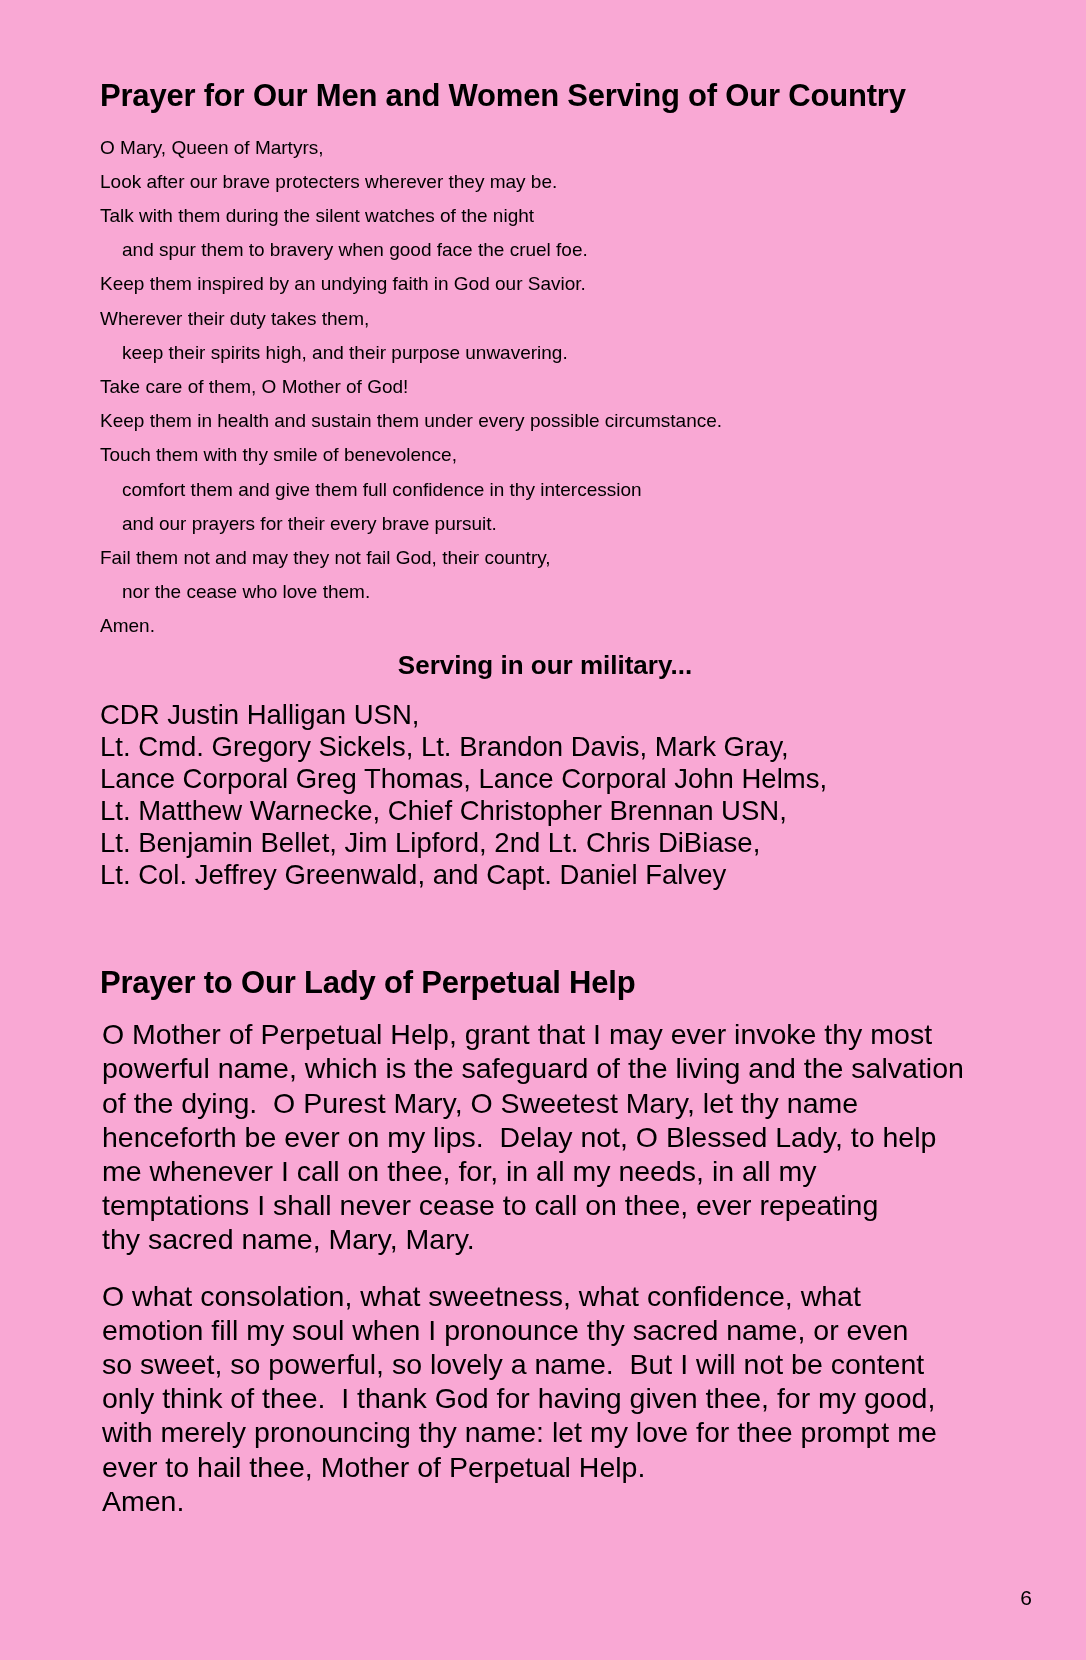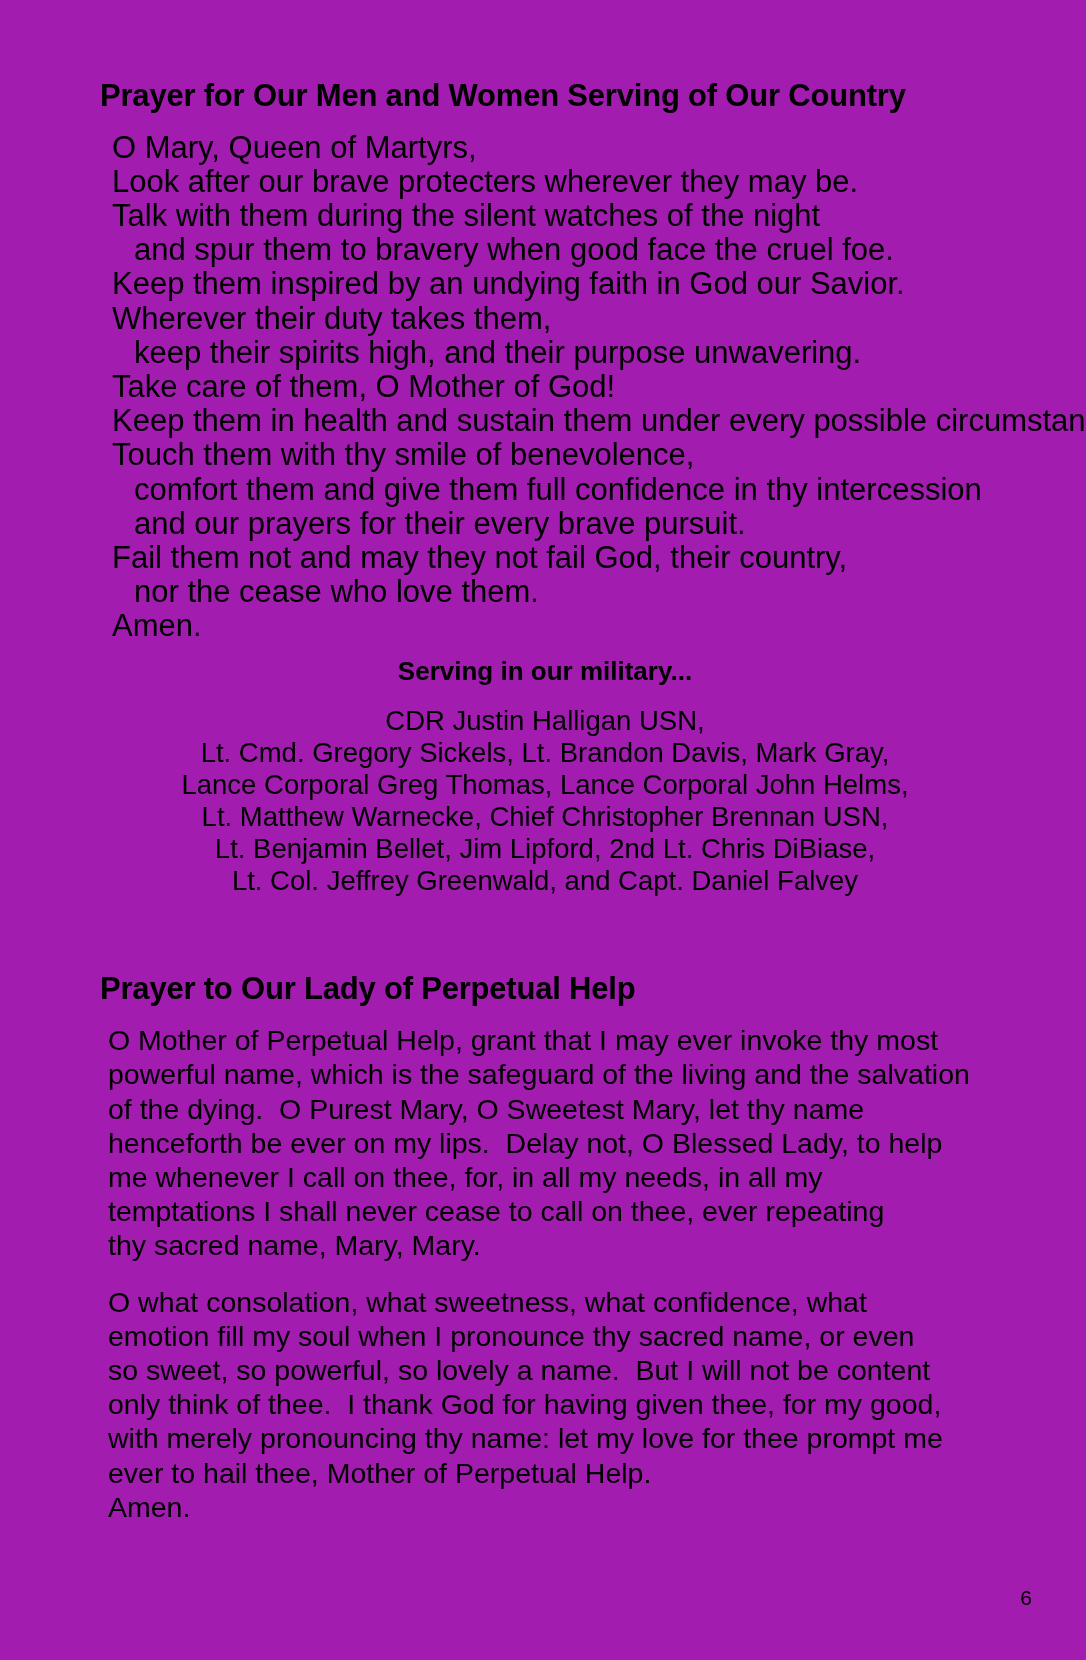--- a/index.html
+++ b/index.html
@@ -8,67 +8,67 @@
     background: #ffffff;
   }
   body {
     font-family: "Liberation Sans", sans-serif;
     color: #000000;
   }
   .page {
     position: relative;
     width: 1086px;
     height: 1660px;
-    background: #a21caf;
+    background: #f9a8d4;
     box-sizing: border-box;
     padding: 78px 54px 0 100px;
     overflow: hidden;
   }
   .prayer-heading {
     font-size: 31px;
     font-weight: bold;
     line-height: 1.18;
     letter-spacing: -0.2px;
     margin: 0 0 16px 0;
   }
   .prayer-lines {
-    font-size: 31px;
+    font-size: 19px;
     line-height: 34.2px;
-    margin: 12px;
+    margin: 0;
   }
   .prayer-lines .ln {
     white-space: pre;
   }
   .prayer-lines .ln.indent {
     padding-left: 22px;
   }
   .subheading {
     font-size: 26px;
     font-weight: bold;
     text-align: center;
     margin: 6px 0 0 0;
     padding-right: 42px;
   }
   .names-block {
     font-size: 27.5px;
     line-height: 32px;
-    text-align: center;
+    text-align: left;
     margin: 18px 0 0 0;
     padding-right: 42px;
   }
   .names-block .nm {
     white-space: pre;
   }
   .section-gap {
     height: 74px;
   }
   .body-para {
     font-size: 28.5px;
     line-height: 34.2px;
-    margin: 0 0 22px 8px;
+    margin: 0 0 22px 2px;
     max-width: 900px;
   }
   .body-para .ln {
     white-space: pre;
   }
   .page-number {
     position: absolute;
     right: 54px;
     bottom: 52px;
     font-size: 21px;

